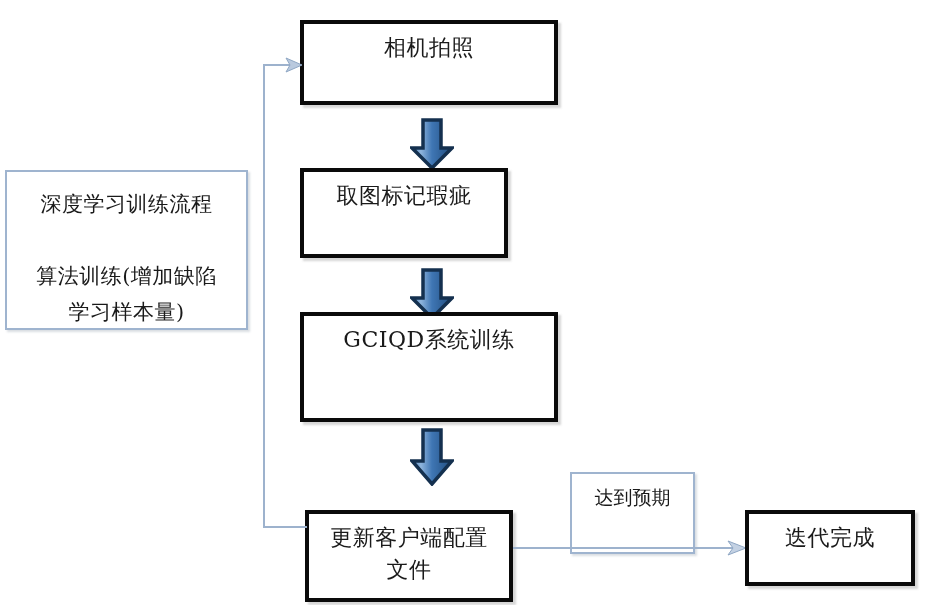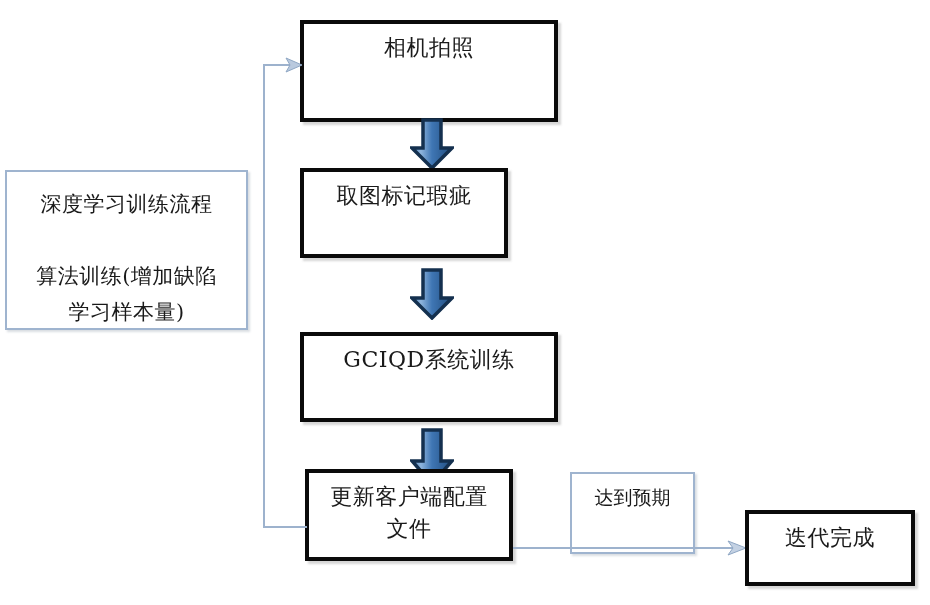--- a/index.html
+++ b/index.html
@@ -93,21 +93,21 @@
 
 <div id="canvas">
 
   <div class="note-box" id="left-note" style="left:5px; top:170px; width:243px; height:160px;">
     <div class="box-text">深度学习训练流程
 
 算法训练(增加缺陷
 学习样本量)</div>
   </div>
 
-  <div class="proc-box" id="step1-box" style="left:300px; top:20px; width:258px; height:102px;">
+  <div class="proc-box" id="step1-box" style="left:300px; top:20px; width:258px; height:85px;">
     <div class="box-text">相机拍照</div>
   </div>
 
   <svg class="block-arrow" id="arrow1" style="left:410px; top:118px;" width="44" height="52" viewBox="0 0 44 52">
     <defs>
       <linearGradient id="agrad1" x1="0" y1="0" x2="1" y2="0">
         <stop offset="0%" stop-color="#4f82bc"></stop>
         <stop offset="22%" stop-color="#8fb5dd"></stop>
         <stop offset="50%" stop-color="#3f76b4"></stop>
         <stop offset="78%" stop-color="#2e5f96"></stop>
@@ -127,38 +127,38 @@
         <stop offset="0%" stop-color="#4f82bc"></stop>
         <stop offset="22%" stop-color="#8fb5dd"></stop>
         <stop offset="50%" stop-color="#3f76b4"></stop>
         <stop offset="78%" stop-color="#2e5f96"></stop>
         <stop offset="100%" stop-color="#24507f"></stop>
       </linearGradient>
     </defs>
     <polygon points="13,2 31,2 31,30 42,30 22,50 2,30 13,30" fill="url(#agrad2)" stroke="#14304f" stroke-width="3.5" stroke-linejoin="miter"></polygon>
   </svg>
 
-  <div class="proc-box" id="step3-box" style="left:300px; top:332px; width:258px; height:90px;">
+  <div class="proc-box" id="step3-box" style="left:300px; top:312px; width:258px; height:110px;">
     <div class="box-text">GCIQD系统训练</div>
   </div>
 
   <svg class="block-arrow" id="arrow3" style="left:410px; top:428px;" width="44" height="58" viewBox="0 0 44 58">
     <defs>
       <linearGradient id="agrad3" x1="0" y1="0" x2="1" y2="0">
         <stop offset="0%" stop-color="#4f82bc"></stop>
         <stop offset="22%" stop-color="#8fb5dd"></stop>
         <stop offset="50%" stop-color="#3f76b4"></stop>
         <stop offset="78%" stop-color="#2e5f96"></stop>
         <stop offset="100%" stop-color="#24507f"></stop>
       </linearGradient>
     </defs>
     <polygon points="13,2 31,2 31,33 42,33 22,56 2,33 13,33" fill="url(#agrad3)" stroke="#14304f" stroke-width="3.5" stroke-linejoin="miter"></polygon>
   </svg>
 
-  <div class="proc-box" id="step4-box" style="left:305px; top:469px; width:208px; height:92px;">
+  <div class="proc-box" id="step4-box" style="left:305px; top:510px; width:208px; height:92px;">
     <div class="box-text">更新客户端配置
 文件</div>
   </div>
 
   <div class="conn conn-h" style="left:263px; top:526px; width:44px;"></div>
   <div class="conn conn-v" style="left:263px; top:64px; height:463px;"></div>
   <div class="conn conn-h" style="left:263px; top:64px; width:33px;"></div>
   <svg class="arrow-head" style="left:284px; top:55px;" width="20" height="20" viewBox="0 0 20 20">
     <polygon points="2,3 18,10 2,17 6,10" fill="#b9c9de" stroke="#8fa7c4" stroke-width="1"></polygon>
   </svg>

